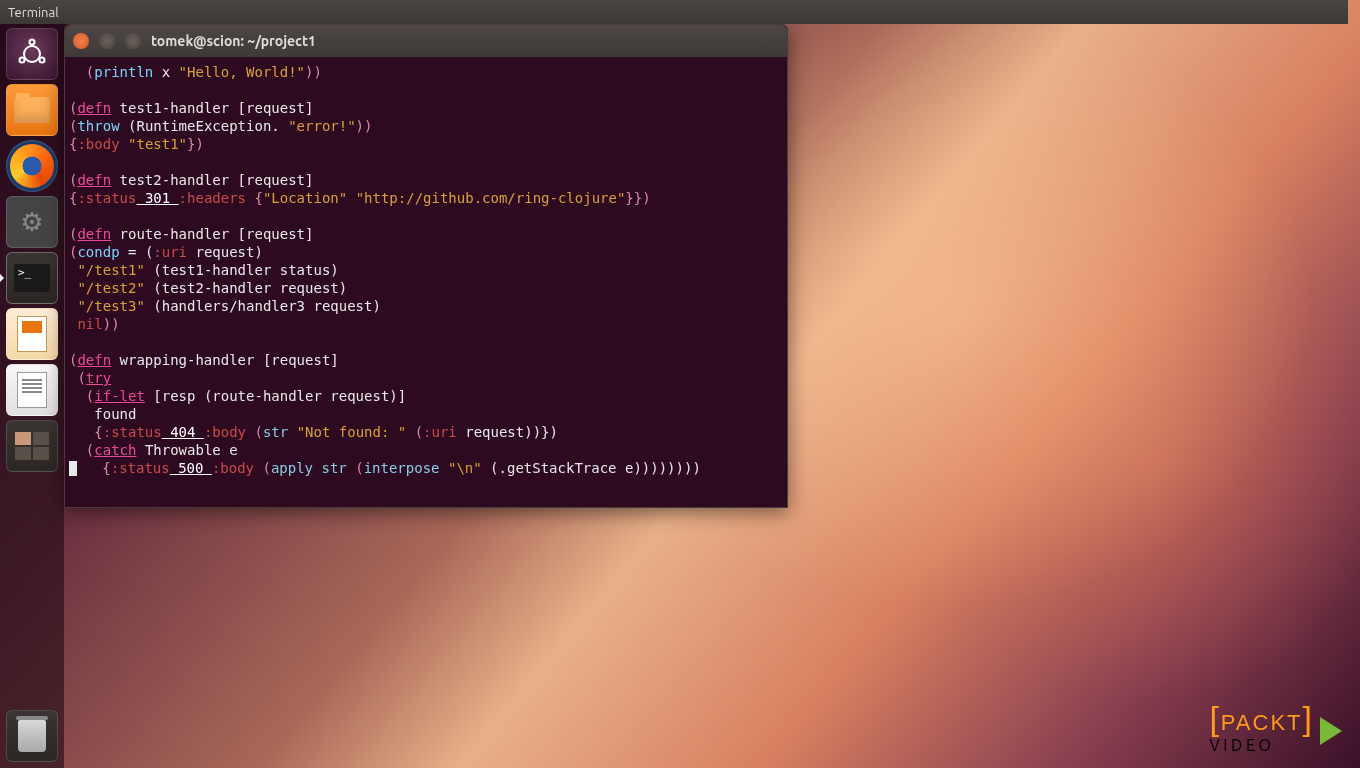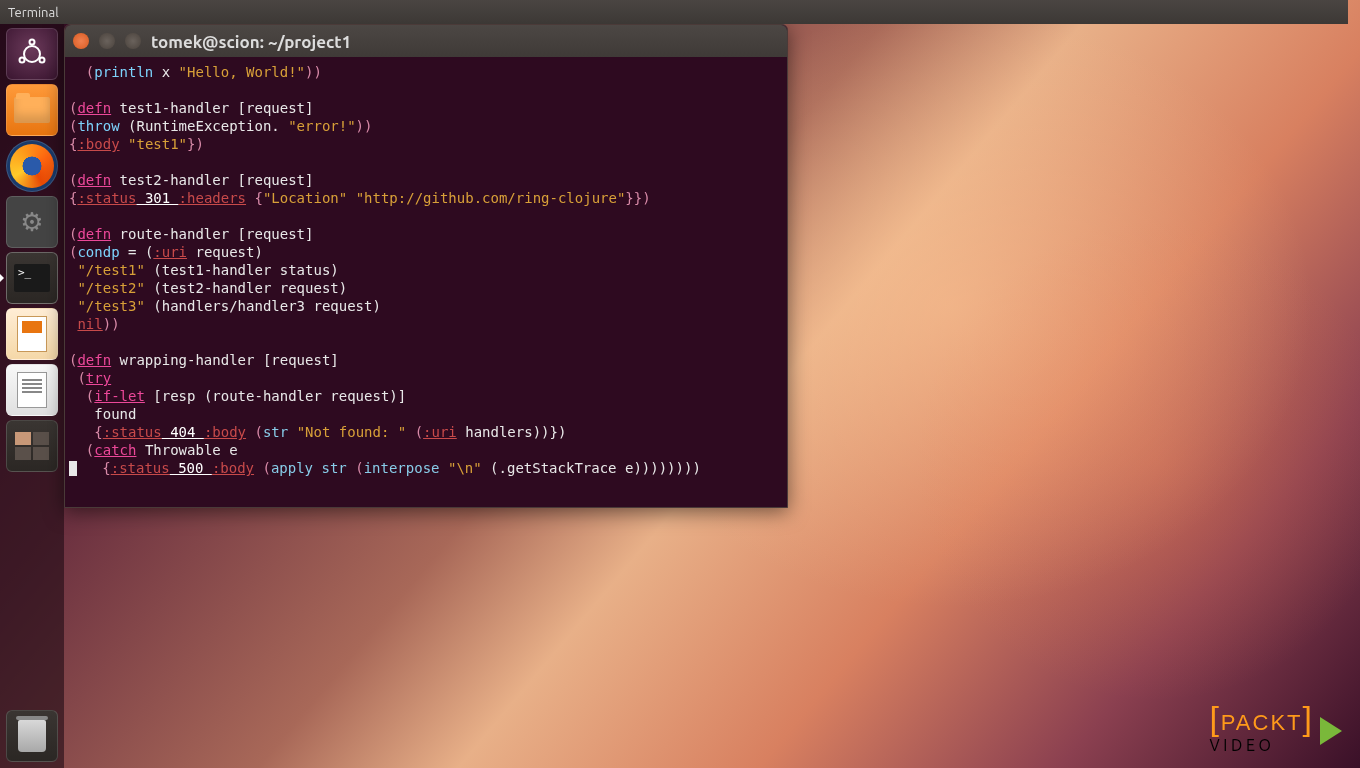--- a/index.html
+++ b/index.html
@@ -120,21 +120,21 @@
   background: #3a1028;
   border: 1px solid #4a3a38;
   border-radius: 6px 6px 0 0;
   box-shadow: 0 4px 20px rgba(0,0,0,0.5);
   z-index: 60;
 }
 .titlebar {
   height: 28px; background: linear-gradient(#4c4744, #3f3a37);
   border-radius: 6px 6px 0 0;
   display: flex; align-items: center; padding: 16px 8px; gap: 10px;
-  color: #dcdcdc; font-size: 17px; font-weight: bold;
+  color: #dcdcdc; font-size: 14px; font-weight: bold;
 }
 .win-btn { width: 16px; height: 16px; border-radius: 50%; display: inline-block; }
 .win-close { background: radial-gradient(#f08050, #d85a20); }
 .win-min, .win-max { background: radial-gradient(#6a625c, #4a423c); }
 .terminal-content {
   background: #2e0a20;
   padding: 6px 8px 6px 4px;
   font-family: "DejaVu Sans Mono", "Ubuntu Mono", monospace;
   font-size: 14px; line-height: 18px;
   color: #e8e8e8;
@@ -150,21 +150,21 @@
   color: #e8e8e8;
   display: flex; padding: 0 6px;
 }
 .statusline .pos { margin-left: auto; margin-right: 100px; }
 
 .p  { color: #d88aa8; } 
 .kw { color: #ec4899; text-decoration: underline; } 
 .fn { color: #7dd3fc; }
 .s  { color: #d8a038; } 
 .n  { color: #ffffff; text-decoration: underline; } 
-.k  { color: #c84a4a; text-decoration: underline; } 
+.k  { color: #c84a4a; } 
 .id { color: #e8e8e8; } 
 .op { color: #88cce8; } 
 .br { color: #e8e8e8; }
 
 .packt {
   position: absolute; right: 18px; bottom: 14px;
   display: flex; align-items: center; gap: 6px;
   z-index: 40;
 }
 .packt-box {
@@ -251,21 +251,21 @@
 <span class="p">(</span><span class="fn">condp</span><span class="id"> = (</span><span class="k">:uri</span><span class="id"> request)</span>
  <span class="s">"/test1"</span><span class="id"> (test1-handler status)</span>
  <span class="s">"/test2"</span><span class="id"> (test2-handler request)</span>
  <span class="s">"/test3"</span><span class="id"> (handlers/handler3 request)</span>
  <span class="k">nil</span><span class="p">))</span>
 
 <span class="p">(</span><span class="kw">defn</span><span class="id"> wrapping-handler </span><span class="br">[request]</span>
 <span class="p"> (</span><span class="kw">try</span>
 <span class="p">  (</span><span class="kw">if-let</span><span class="id"> [resp (route-handler request)]</span>
 <span class="id">   found</span>
-<span class="p">   {</span><span class="k">:status</span><span class="n"> 404 </span><span class="k">:body</span><span class="p"> (</span><span class="op">str</span><span> </span><span class="s">"Not found: "</span><span class="p"> (</span><span class="k">:uri</span><span class="id"> handlers))})</span>
+<span class="p">   {</span><span class="k">:status</span><span class="n"> 404 </span><span class="k">:body</span><span class="p"> (</span><span class="op">str</span><span> </span><span class="s">"Not found: "</span><span class="p"> (</span><span class="k">:uri</span><span class="id"> request))})</span>
 <span class="p">  (</span><span class="kw">catch</span><span class="id"> Throwable e</span>
 <span class="cursor-block"></span><span class="p">   {</span><span class="k">:status</span><span class="n"> 500 </span><span class="k">:body</span><span class="p"> (</span><span class="op">apply</span><span> </span><span class="op">str</span><span class="p"> (</span><span class="op">interpose</span><span> </span><span class="s">"\n"</span><span class="id"> (.getStackTrace e))))))))</span>
 </div>
 </div>
 
 <div class="packt">
   <div>
     <div class="packt-box">
       <span class="b">[</span>
         <span>PACKT</span>

